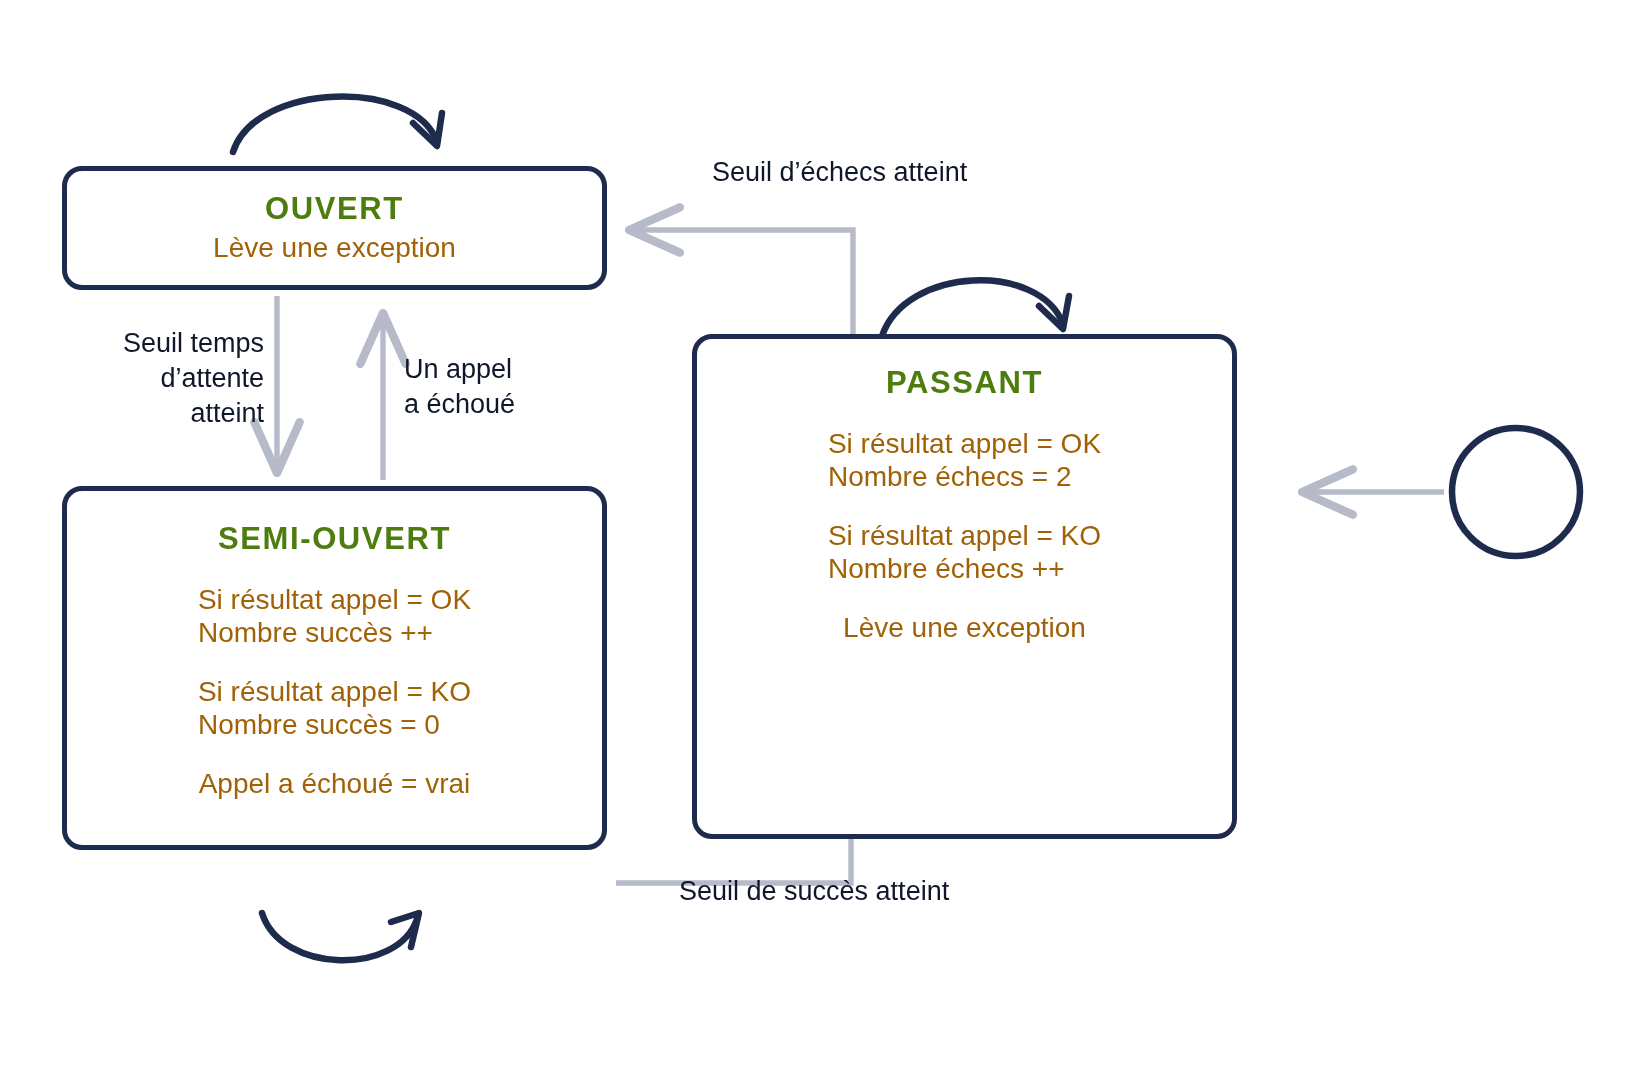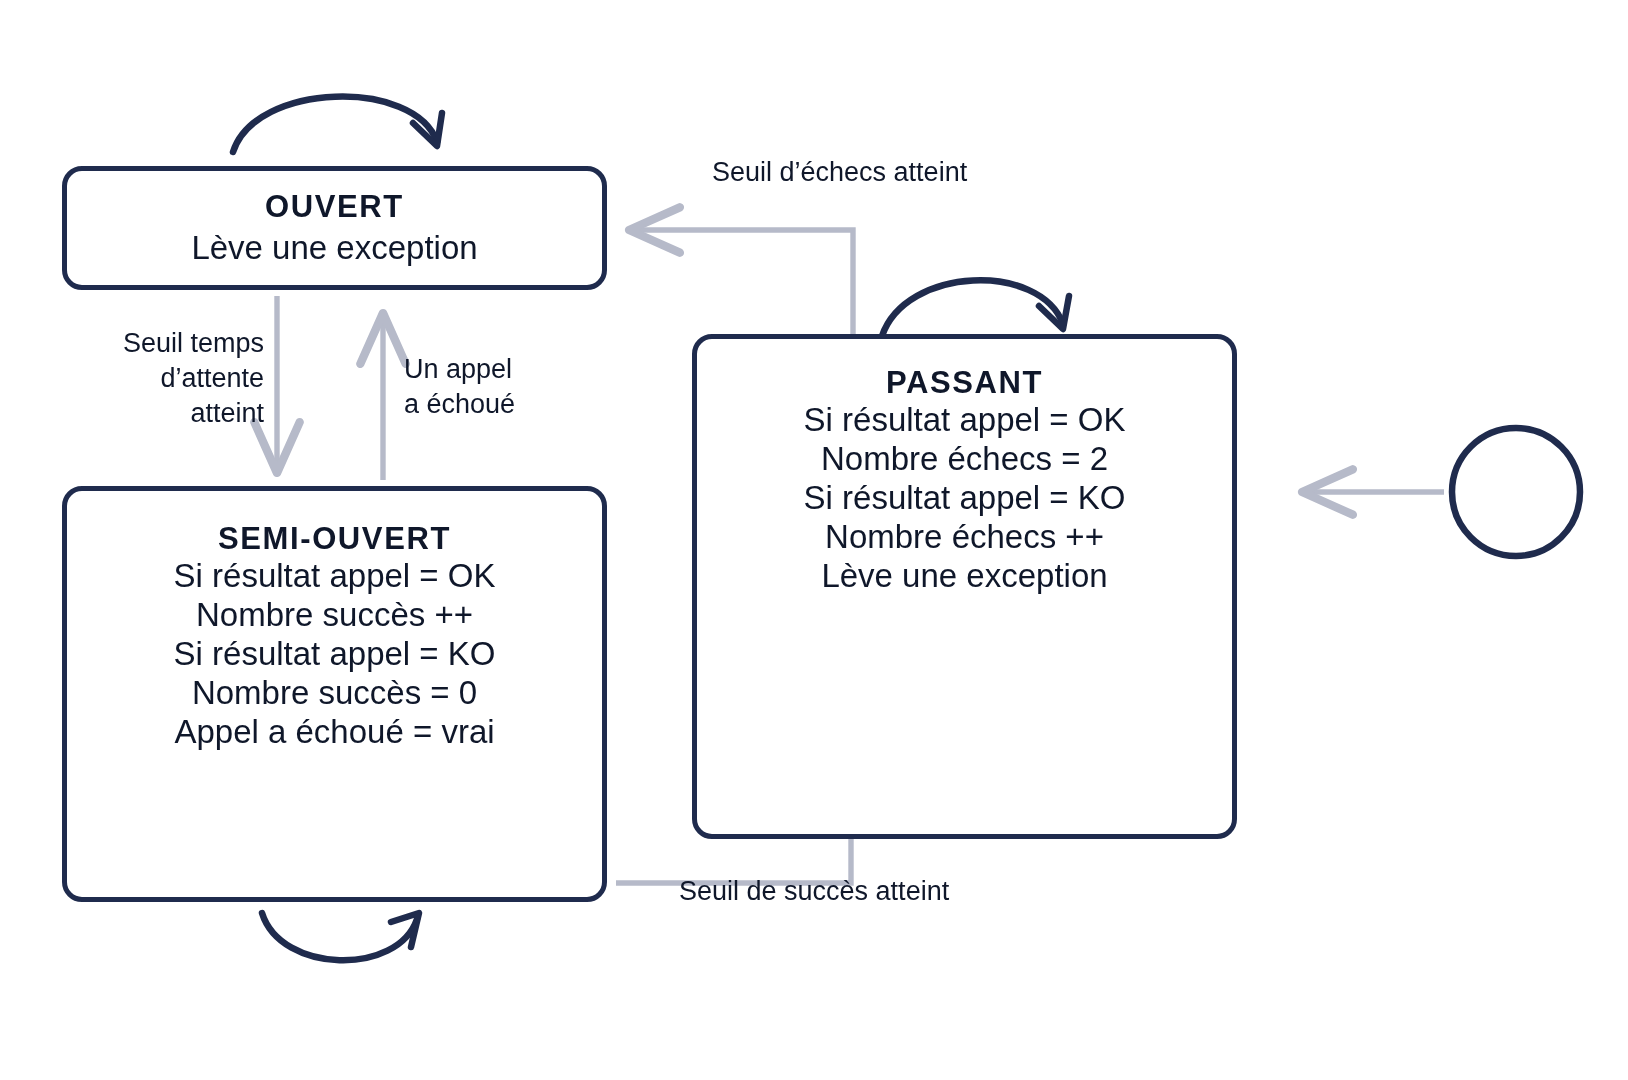--- a/index.html
+++ b/index.html
@@ -30,33 +30,33 @@
     box-sizing: border-box;
     border: 5px solid #1f2b4d;
     border-radius: 20px;
     background: #ffffff;
     display: flex;
     flex-direction: column;
     align-items: center;
   }
   .state-title {
     font-weight: bold;
-    color: #0f172a;
+    color: #4d7c0f;
     letter-spacing: 1.6px;
     font-size: 31px;
     text-align: center;
   }
   .state-line {
-    color: #0f172a;
-    font-size: 33px;
-    text-align: center;
+    color: #a16207;
+    font-size: 28px;
     line-height: 1.18;
     white-space: nowrap;
   }
   .state-group {
+    margin-top: 26px;
   }
   .edge-label {
     position: absolute;
     color: #0f172a;
     font-size: 27px;
     line-height: 1.3;
     white-space: pre-line;
   }
 
   
@@ -67,21 +67,21 @@
     height: 124px;
     justify-content: center;
   }
   #box-ouvert .state-title { margin-bottom: 4px; }
 
   
   #box-semi {
     left: 62px;
     top: 486px;
     width: 545px;
-    height: 416px;
+    height: 364px;
     padding-top: 30px;
   }
 
   
   #box-passant {
     left: 692px;
     top: 334px;
     width: 545px;
     height: 505px;
     padding-top: 26px;

